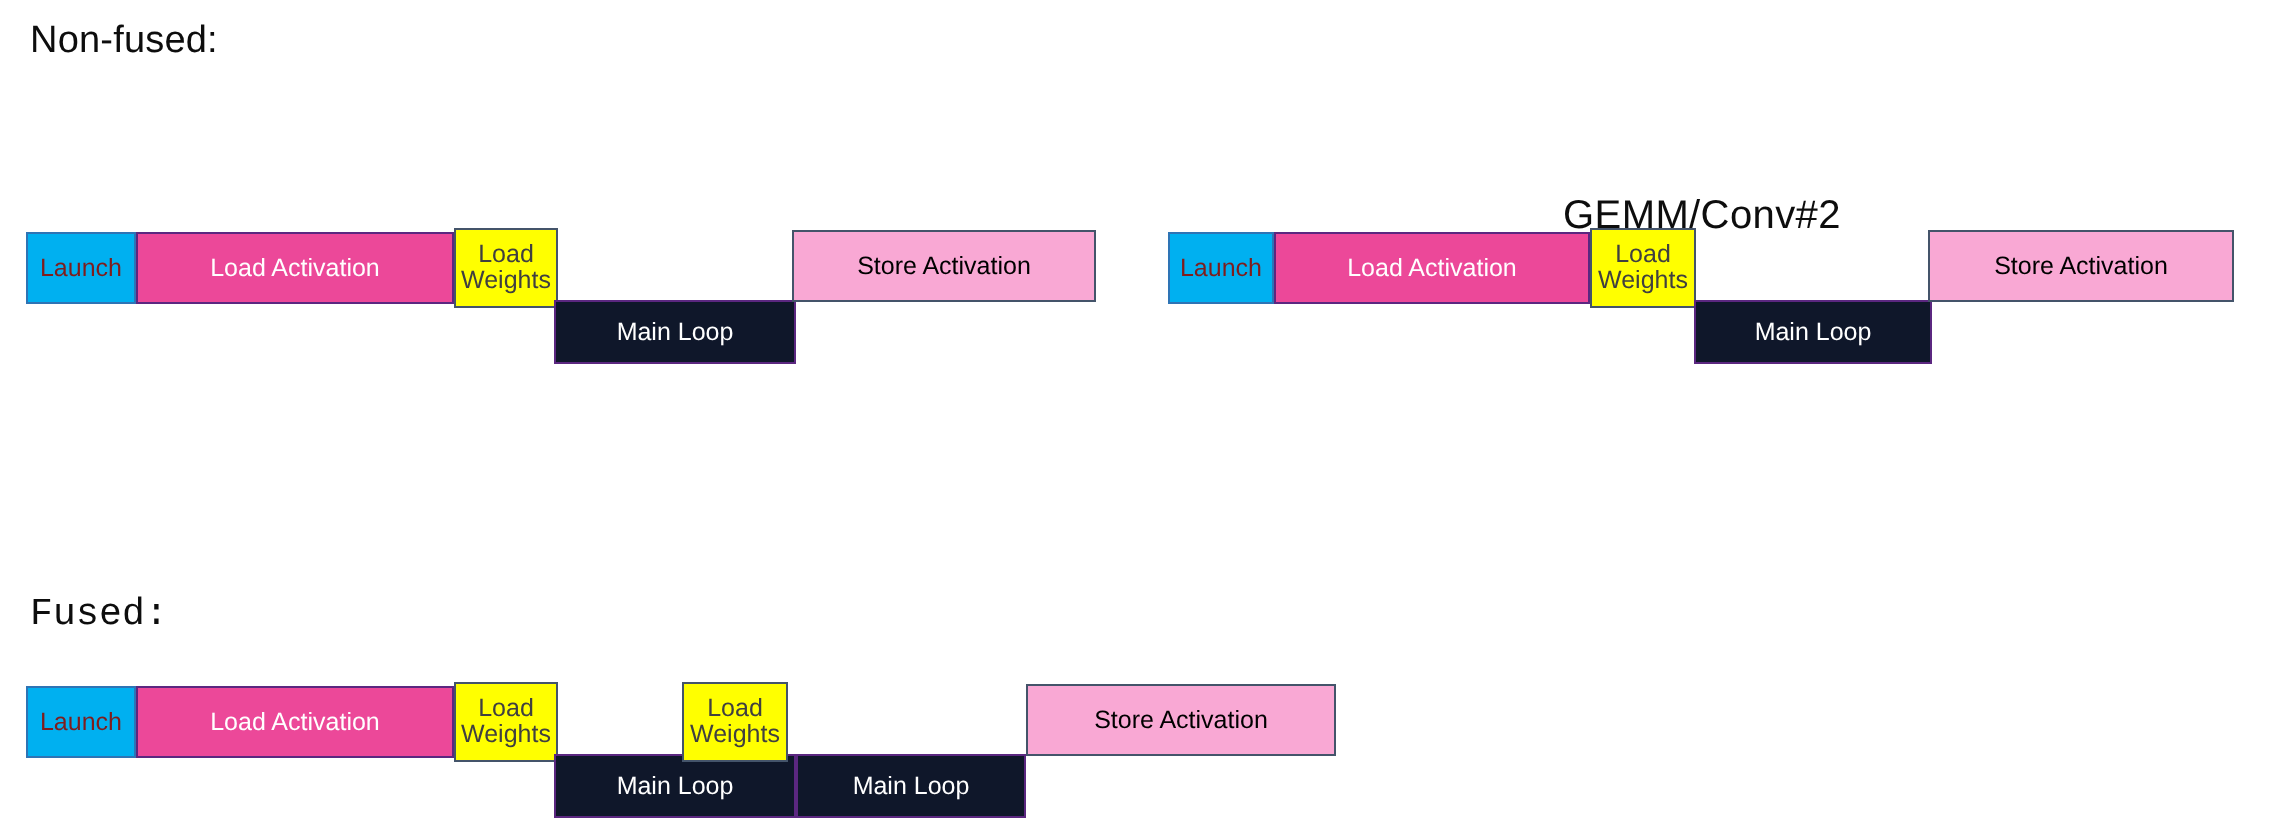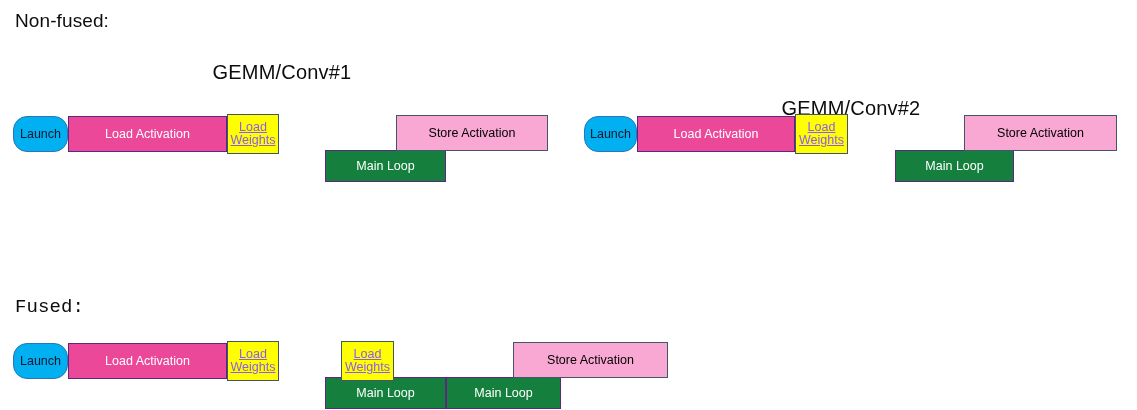--- a/index.html
+++ b/index.html
@@ -48,54 +48,50 @@
     justify-content: center;
     text-align: center;
     font-size: 12.5px;
     line-height: 14px;
     border: 1px solid #3a5a8c;
     overflow: hidden;
     white-space: pre-line;
   }
   .block.launch {
     background: #00b0f0;
-    color: #0f172a;
+    color: #7f1d1d;
     border-color: #2e74b5;
-    border-radius: 14px;
   }
   .block.load-activation {
     background: #ec4899;
     color: #ffffff;
     border-color: #5b2780;
   }
   .block.load-weights {
     background: #ffff00;
-    color: #8b5cf6;
+    color: #404040;
     border-color: #44546a;
     line-height: 13px;
-    text-decoration: underline;
   }
   .block.main-loop {
-    background: #15803d;
+    background: #0f172a;
     color: #ffffff;
     border-color: #5b2780;
-    margin-left: 48px;
   }
   .block.store-activation {
     background: #f9a8d4;
     color: #000000;
     border-color: #44546a;
   }
 </style>
 </head>
 <body>
 
 <div class="canvas">
     <div class="section-label" style="left: 15px; top: 10px;">Non-fused:</div>
-    <div class="group-title" style="left: 196px; top: 60px; width: 172px;">GEMM/Conv#1</div>
     <div class="group-title" style="left: 765px; top: 60px; width: 172px; margin-top: 36px;">GEMM/Conv#2</div>
     <div class="block launch" style="left: 13px; top: 116px; width: 55px; height: 36px;">Launch</div>
     <div class="block load-activation" style="left: 68px; top: 116px; width: 159px; height: 36px;">Load Activation</div>
     <div class="block load-weights" style="left: 227px; top: 114px; width: 52px; height: 40px;">Load
 Weights</div>
     <div class="block main-loop" style="left: 277px; top: 150px; width: 121px; height: 32px;">Main Loop</div>
     <div class="block store-activation" style="left: 396px; top: 115px; width: 152px; height: 36px;">Store Activation</div>
     <div class="block launch" style="left: 584px; top: 116px; width: 53px; height: 36px;">Launch</div>
     <div class="block load-activation" style="left: 637px; top: 116px; width: 158px; height: 36px;">Load Activation</div>
     <div class="block load-weights" style="left: 795px; top: 114px; width: 53px; height: 40px;">Load

